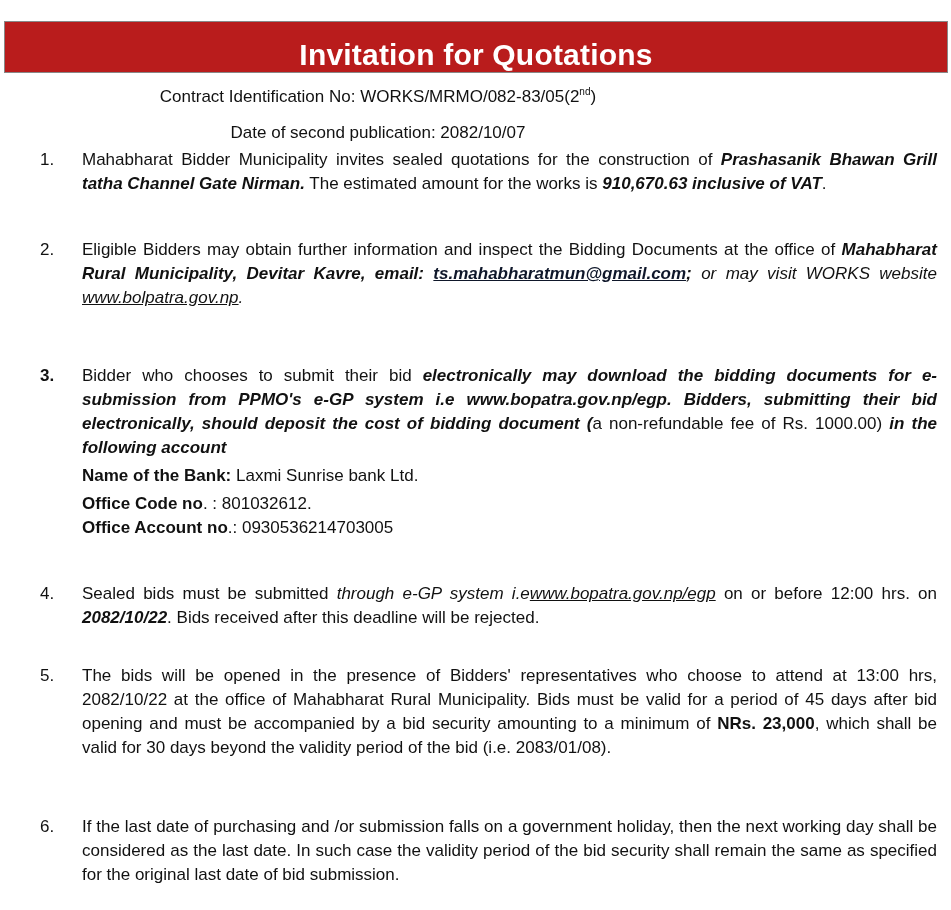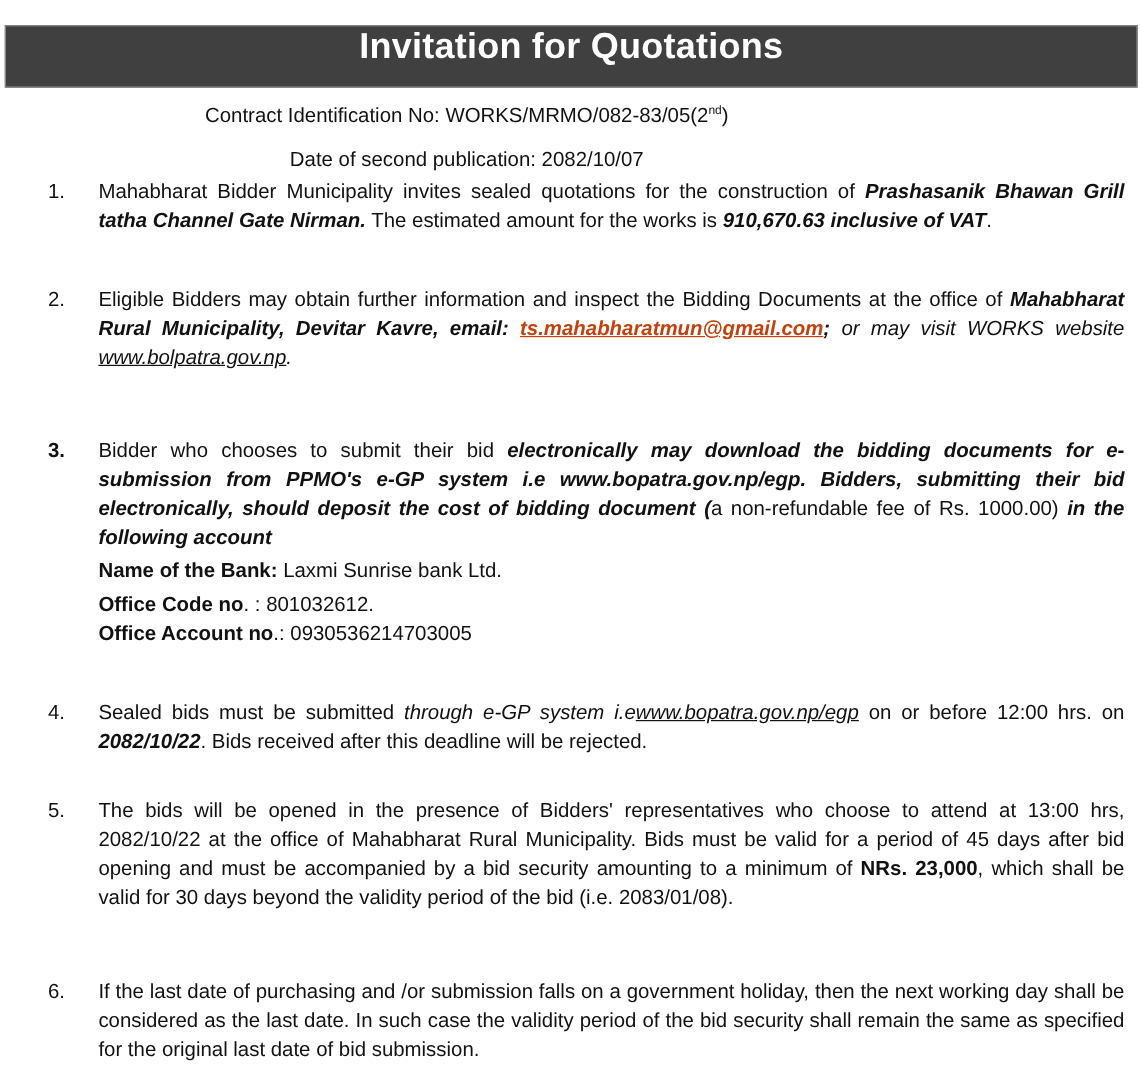--- a/index.html
+++ b/index.html
@@ -2,49 +2,49 @@
 <html><head>
 <meta charset="utf-8">
 <style>
   html, body { margin: 0; padding: 0; background: #ffffff; }
   body {
     width: 951px; height: 910px; overflow: hidden; position: relative;
     font-family: "Liberation Sans", sans-serif; color: #111;
   }
   .title-bar {
     position: absolute; left: 4px; top: 21px; width: 944px; height: 52px;
-    background: #404040; border: 1px solid #888; box-sizing: border-box;
-    display: flex; align-items: flex-start; justify-content: center;
+    background: #b91c1c; border: 1px solid #888; box-sizing: border-box;
+    display: flex; align-items: flex-end; justify-content: center;
   }
   .title-bar h1 {
     margin: 0; color: #fff; font-size: 30px; font-weight: bold; letter-spacing: 0.2px;
     font-family: "Liberation Sans", sans-serif;
   }
   .centered {
     position: absolute; left: 0; width: 756px; text-align: center;
-    font-size: 17px; color: #111; padding-left: 11px;
+    font-size: 17px; color: #111;
   }
   .cid { top: 87px; }
   .pubdate { top: 123px; }
   sup { font-size: 10px; vertical-align: super; line-height: 0; }
   .item {
     position: absolute; left: 0; width: 951px;
     font-size: 17px; line-height: 24px;
   }
   .item .num {
     position: absolute; left: 40px; top: 0; width: 30px;
   }
   .item .text {
     position: absolute; left: 82px; width: 855px; text-align: justify;
   }
   .num.bold { font-weight: bold; }
   .bi { font-weight: bold; font-style: italic; }
   .b { font-weight: bold; }
   .i { font-style: italic; }
-  a.email { color: #c2410c; text-decoration: underline; font-style: italic; font-weight: bold; }
+  a.email { color: #0f172a; text-decoration: underline; font-style: italic; font-weight: bold; }
   a.link { color: #111; text-decoration: underline; font-style: italic; }
   .row { display: flex; white-space: nowrap; }
   .row .col1 { width: 415px; }
   .row .col1b { width: 370px; }
 </style>
 </head>
 <body>
 
 <div class="title-bar">
   <h1>Invitation for Quotations</h1>

